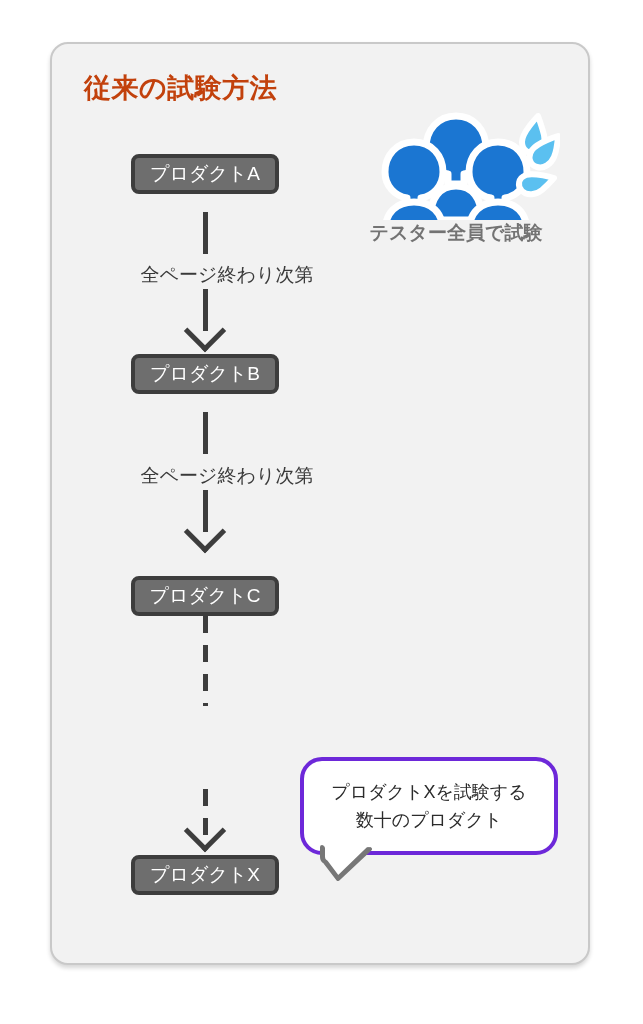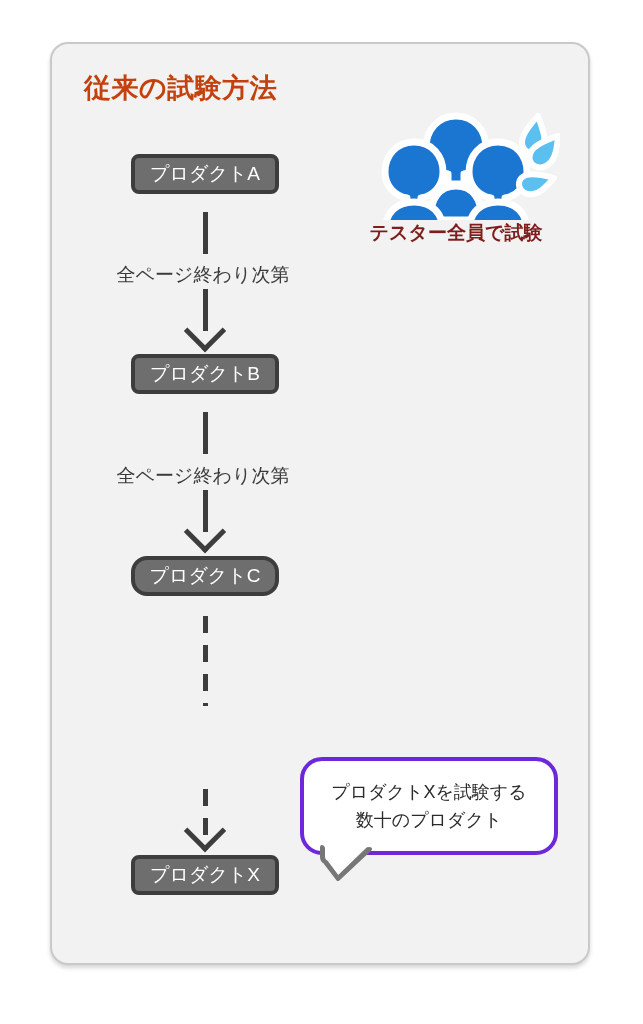--- a/index.html
+++ b/index.html
@@ -52,21 +52,21 @@
     box-sizing: border-box;
     color: #ffffff;
     font-size: 19px;
     display: flex;
     align-items: center;
     justify-content: center;
     white-space: nowrap;
   }
   .flow-box-a { left: 79px; top: 110px; }
   .flow-box-b { left: 79px; top: 310px; justify-content: center; }
-  .flow-box-c { left: 79px; top: 512px; border-radius: 16px; }
+  .flow-box-c { left: 79px; top: 532px; }
   .flow-box-x { left: 79px; top: 811px; }
 
   
   .stem {
     position: absolute;
     left: 151px;
     width: 5px;
     background: #3d3d3d;
   }
   .stem-a { top: 168px; height: 42px; }
@@ -121,20 +121,21 @@
 
   
   .edge-label {
     position: absolute;
     left: 0;
     width: 302px;
     text-align: center;
     font-size: 19px;
     color: #3a3a3a;
     white-space: nowrap;
+    padding-left: 24px;
   }
   .edge-label-1 { top: 218px; }
   .edge-label-2 { top: 419px; }
   .edge-label-3 { top: 674px; }
 
   
   #testers-group {
     position: absolute;
     left: 300px;
     top: 68px;
@@ -149,21 +150,21 @@
     height: 108px;
   }
   #testers-caption {
     position: absolute;
     left: 0;
     top: 108px;
     width: 208px;
     text-align: center;
     font-size: 19px;
     font-weight: bold;
-    color: #7f1d1d;
+    color: #737373;
     white-space: nowrap;
   }
 
   
   #speech-bubble {
     position: absolute;
     left: 248px;
     top: 713px;
     width: 258px;
     height: 98px;

